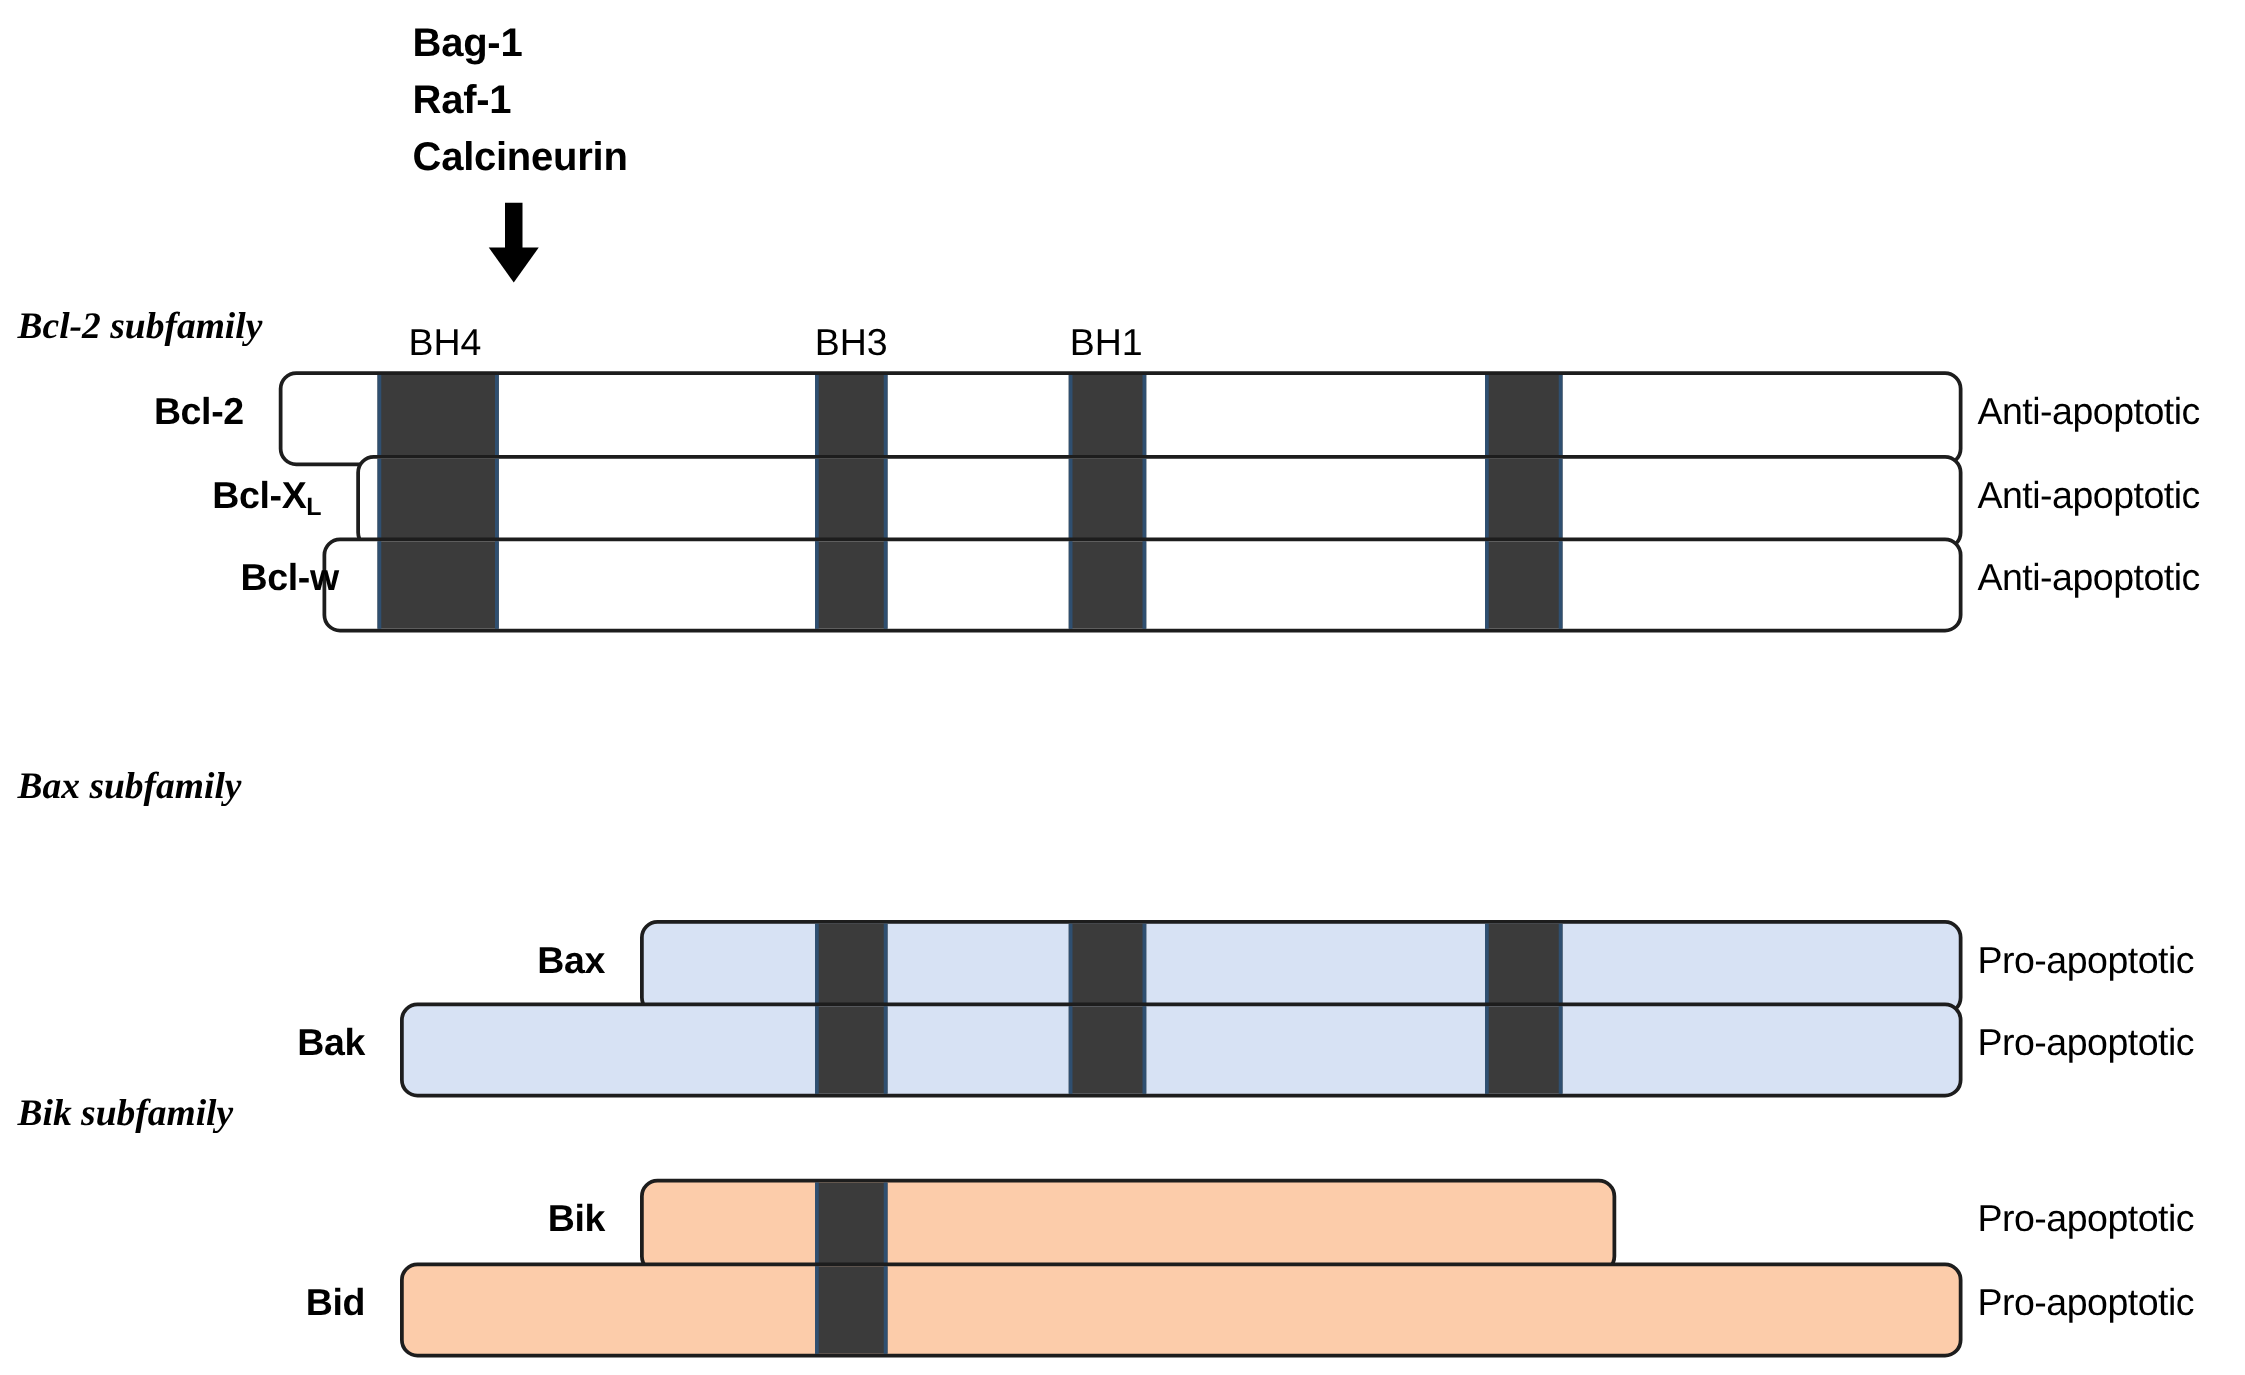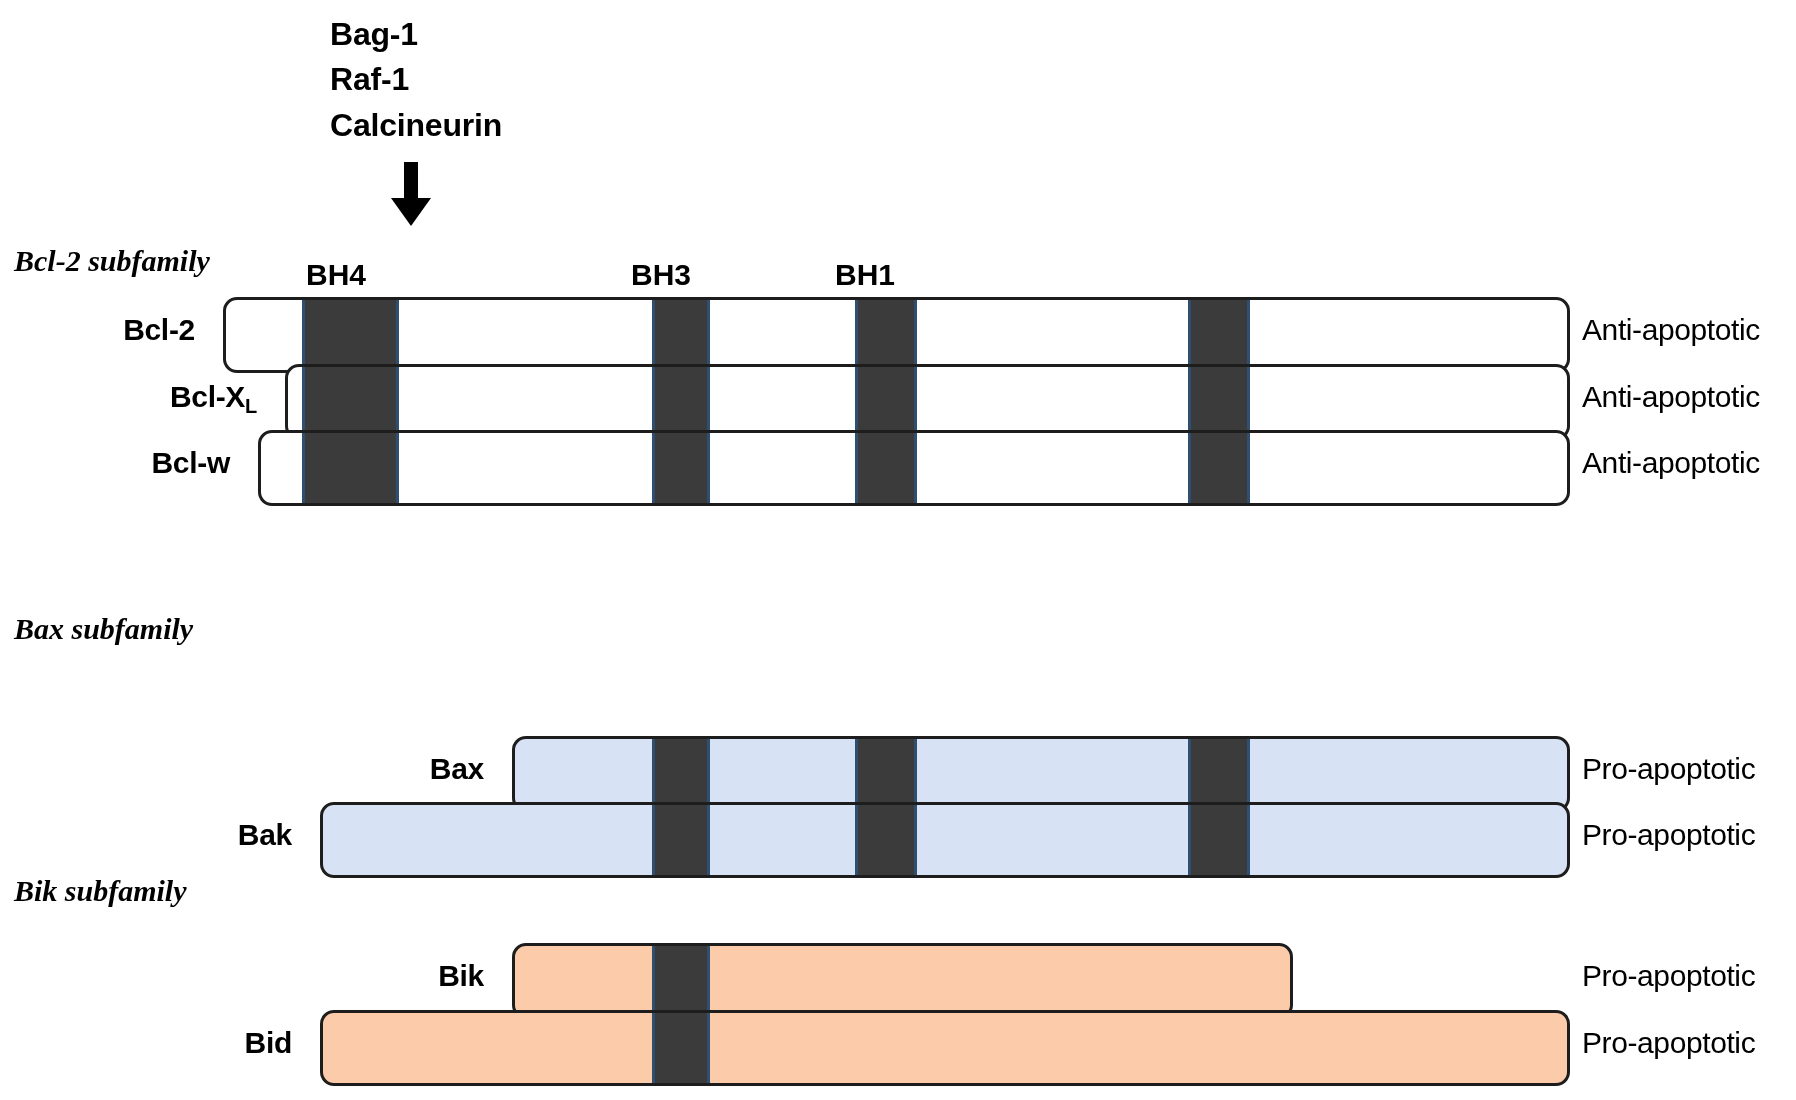--- a/index.html
+++ b/index.html
@@ -53,23 +53,24 @@
     left: 14px;
     font-family: Liberation Serif, serif;
   }
   #subfamily-bcl2 { top: 240px; }
   #subfamily-bax  { top: 608px; }
   #subfamily-bik  { top: 870px; }
 
   
   .bh-label {
     font-size: 30px;
-    font-weight: bold;
+    font-weight: normal;
     top: 254px;
     white-space: nowrap;
+    text-align: center;
   }
 
   .protein-name {
     position: absolute;
     font-size: 30px;
     font-weight: bold;
     white-space: nowrap;
     text-align: right;
     right: auto;
     letter-spacing: -0.3px;
@@ -156,21 +157,21 @@
         <div class="bh-block" style="left: 900px; width: 62px;"></div>
       </div>
       <div class="protein-name" style="top: 375.621px; left: 0px; width: 257px;">Bcl-X<sub>L</sub></div>
       <div class="apop-label" style="top: 375.621px;">Anti-apoptotic</div>
       <div class="bar fill-white" style="left: 258px; top: 426.241px; width: 1312px; height: 76px;">
         <div class="bh-block" style="left: 41px; width: 97px;"></div>
         <div class="bh-block" style="left: 391px; width: 58px;"></div>
         <div class="bh-block" style="left: 594px; width: 62px;"></div>
         <div class="bh-block" style="left: 927px; width: 62px;"></div>
       </div>
-      <div class="protein-name" style="top: 442.241px; left: 0px; width: 230px;">Bcl-w</div>
+      <div class="protein-name" style="top: 442.241px; left: 0px; width: 230px; padding-left: 41px;">Bcl-w</div>
       <div class="apop-label" style="top: 442.241px;">Anti-apoptotic</div>
       <div class="bar fill-blue" style="left: 512px; top: 731.586px; width: 1058px; height: 76px;">
         <div class="bh-block" style="left: 137px; width: 58px;"></div>
         <div class="bh-block" style="left: 340px; width: 62px;"></div>
         <div class="bh-block" style="left: 673px; width: 62px;"></div>
       </div>
       <div class="protein-name" style="top: 747.586px; left: 0px; width: 484px;">Bax</div>
       <div class="apop-label" style="top: 747.586px;">Pro-apoptotic</div>
       <div class="bar fill-blue" style="left: 320px; top: 798.207px; width: 1250px; height: 76px;">
         <div class="bh-block" style="left: 329px; width: 58px;"></div>

